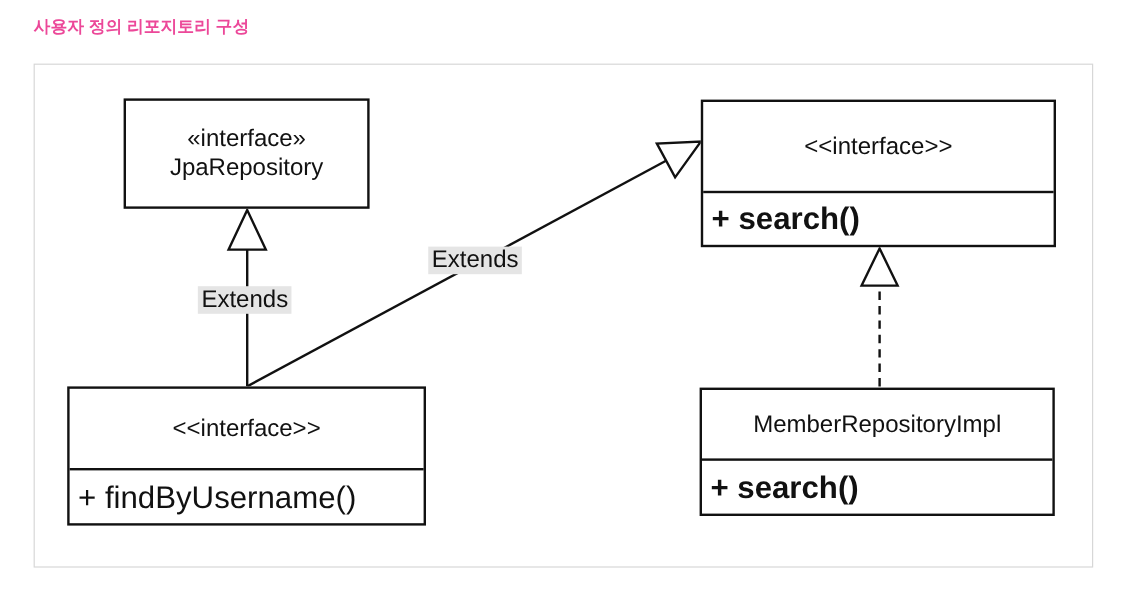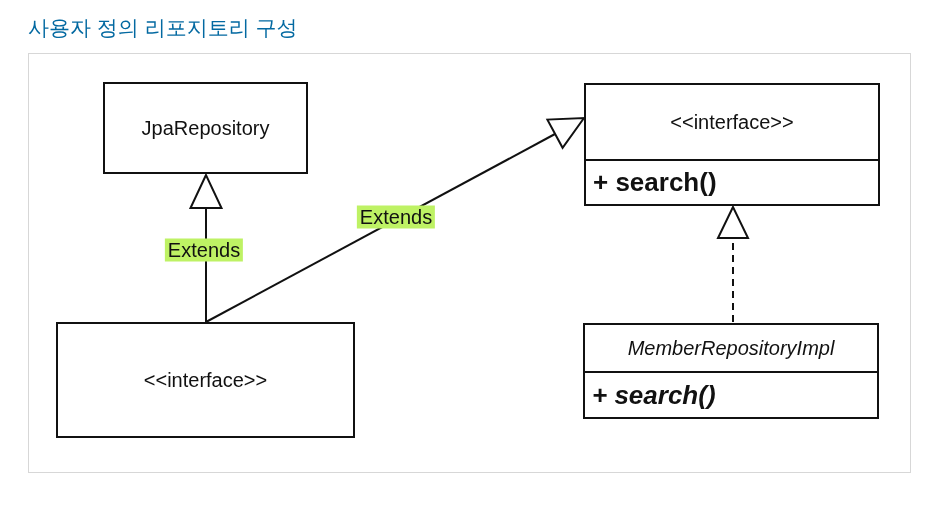--- a/index.html
+++ b/index.html
@@ -7,23 +7,23 @@
   body {
     width: 939px; height: 507px;
     font-family: "Liberation Sans", sans-serif;
     color: #111111;
     position: relative;
     overflow: hidden;
   }
   .page-title {
     position: absolute;
     left: 28px; top: 14px;
-    font-size: 21px;
-    font-weight: normal;
-    color: #0369a1;
+    font-size: 14px;
+    font-weight: bold;
+    color: #ec4899;
     white-space: nowrap;
   }
   .diagram-container {
     position: absolute;
     left: 28px; top: 53px;
     width: 883px; height: 420px;
     border: 1.5px solid #d7d7d7;
     background: #ffffff;
     z-index: 0;
   }
@@ -37,21 +37,21 @@
     position: absolute;
     background: #ffffff;
     border: 2px solid #111111;
     z-index: 2;
     display: flex;
     flex-direction: column;
   }
   .box-jpa     { left: 103px; top: 82px;  width: 205px; height: 92px; }
   .box-custom  { left: 584px; top: 83px;  width: 296px; height: 123px; }
   .box-member  { left: 56px;  top: 322px; width: 299px; height: 116px; }
-  .box-impl    { left: 583px; top: 323px; width: 296px; height: 96px; font-style: italic; }
+  .box-impl    { left: 583px; top: 323px; width: 296px; height: 107px; }
   .title-compartment {
     flex: 1;
     display: flex;
     flex-direction: column;
     align-items: center;
     justify-content: center;
     font-size: 20px;
     line-height: 24px;
     text-align: center;
   }
@@ -61,21 +61,21 @@
     align-items: center;
     padding-left: 7px;
     font-size: 26px;
   }
   .box-custom .method-compartment { height: 45px; font-weight: bold; }
   .box-member .method-compartment { height: 46px; font-weight: normal; }
   .box-impl   .method-compartment { height: 46px; font-weight: bold; }
   .edge-label {
     position: absolute;
     transform: translate(-50%, -50%);
-    background: #bef264;
+    background: #e5e5e5;
     padding: 0 3px;
     font-size: 20px;
     z-index: 3;
     white-space: nowrap;
   }
   .edge-label-1 { left: 204px; top: 250px; }
   .edge-label-2 { left: 396px; top: 217px; }
 </style>
 </head>
 <body>
@@ -97,35 +97,37 @@
   </g>
 
   <g>
     <line x1="733" y1="322" x2="733" y2="238" stroke="#111111" stroke-width="2" stroke-dasharray="7 5"></line>
     <polygon points="733,207 718,238 748,238" fill="#ffffff" stroke="#111111" stroke-width="2"></polygon>
   </g>
 </svg>
 
 <div class="uml-box box-jpa">
   <div class="title-compartment">
+    <div>«interface»</div>
     <div>JpaRepository</div>
   </div>
 </div>
 
 <div class="uml-box box-custom">
   <div class="title-compartment">
     <div>&lt;&lt;interface&gt;&gt;</div>
   </div>
   <div class="method-compartment">+ search()</div>
 </div>
 
 <div class="uml-box box-member">
   <div class="title-compartment">
     <div>&lt;&lt;interface&gt;&gt;</div>
   </div>
+  <div class="method-compartment">+ findByUsername()</div>
 </div>
 
 <div class="uml-box box-impl">
   <div class="title-compartment">
     <div>MemberRepositoryImpl</div>
   </div>
   <div class="method-compartment">+ search()</div>
 </div>
 
 <div class="edge-label edge-label-1">Extends</div>

